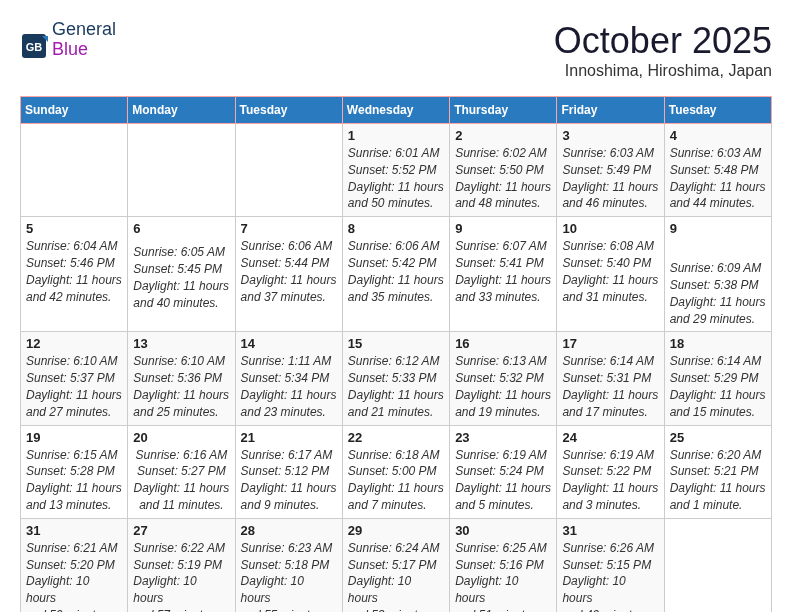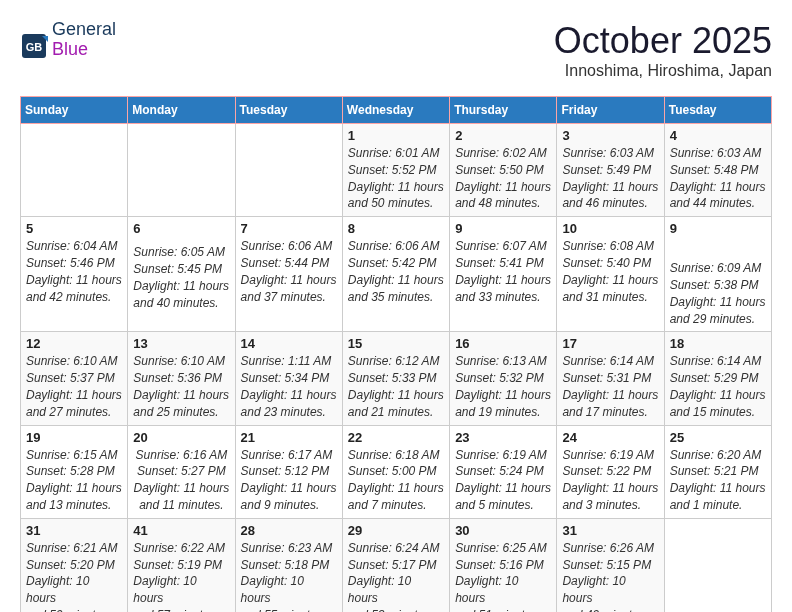--- a/index.html
+++ b/index.html
@@ -311,21 +311,21 @@
       </tr>
       <tr>
         <td>
           <span class="day-num">31</span>
           <div class="day-info" style="white-space: pre-line;">Sunrise: 6:21 AM
 Sunset: 5:20 PM
 Daylight: 10 hours
 and 59 minutes.</div>
         </td>
         <td>
-          <span class="day-num">41</span>
+          <span class="day-num">27</span>
           <div class="day-info" style="white-space: pre-line;">Sunrise: 6:22 AM
 Sunset: 5:19 PM
 Daylight: 10 hours
 and 57 minutes.</div>
         </td>
         <td>
           <span class="day-num">28</span>
           <div class="day-info" style="white-space: pre-line;">Sunrise: 6:23 AM
 Sunset: 5:18 PM
 Daylight: 10 hours

